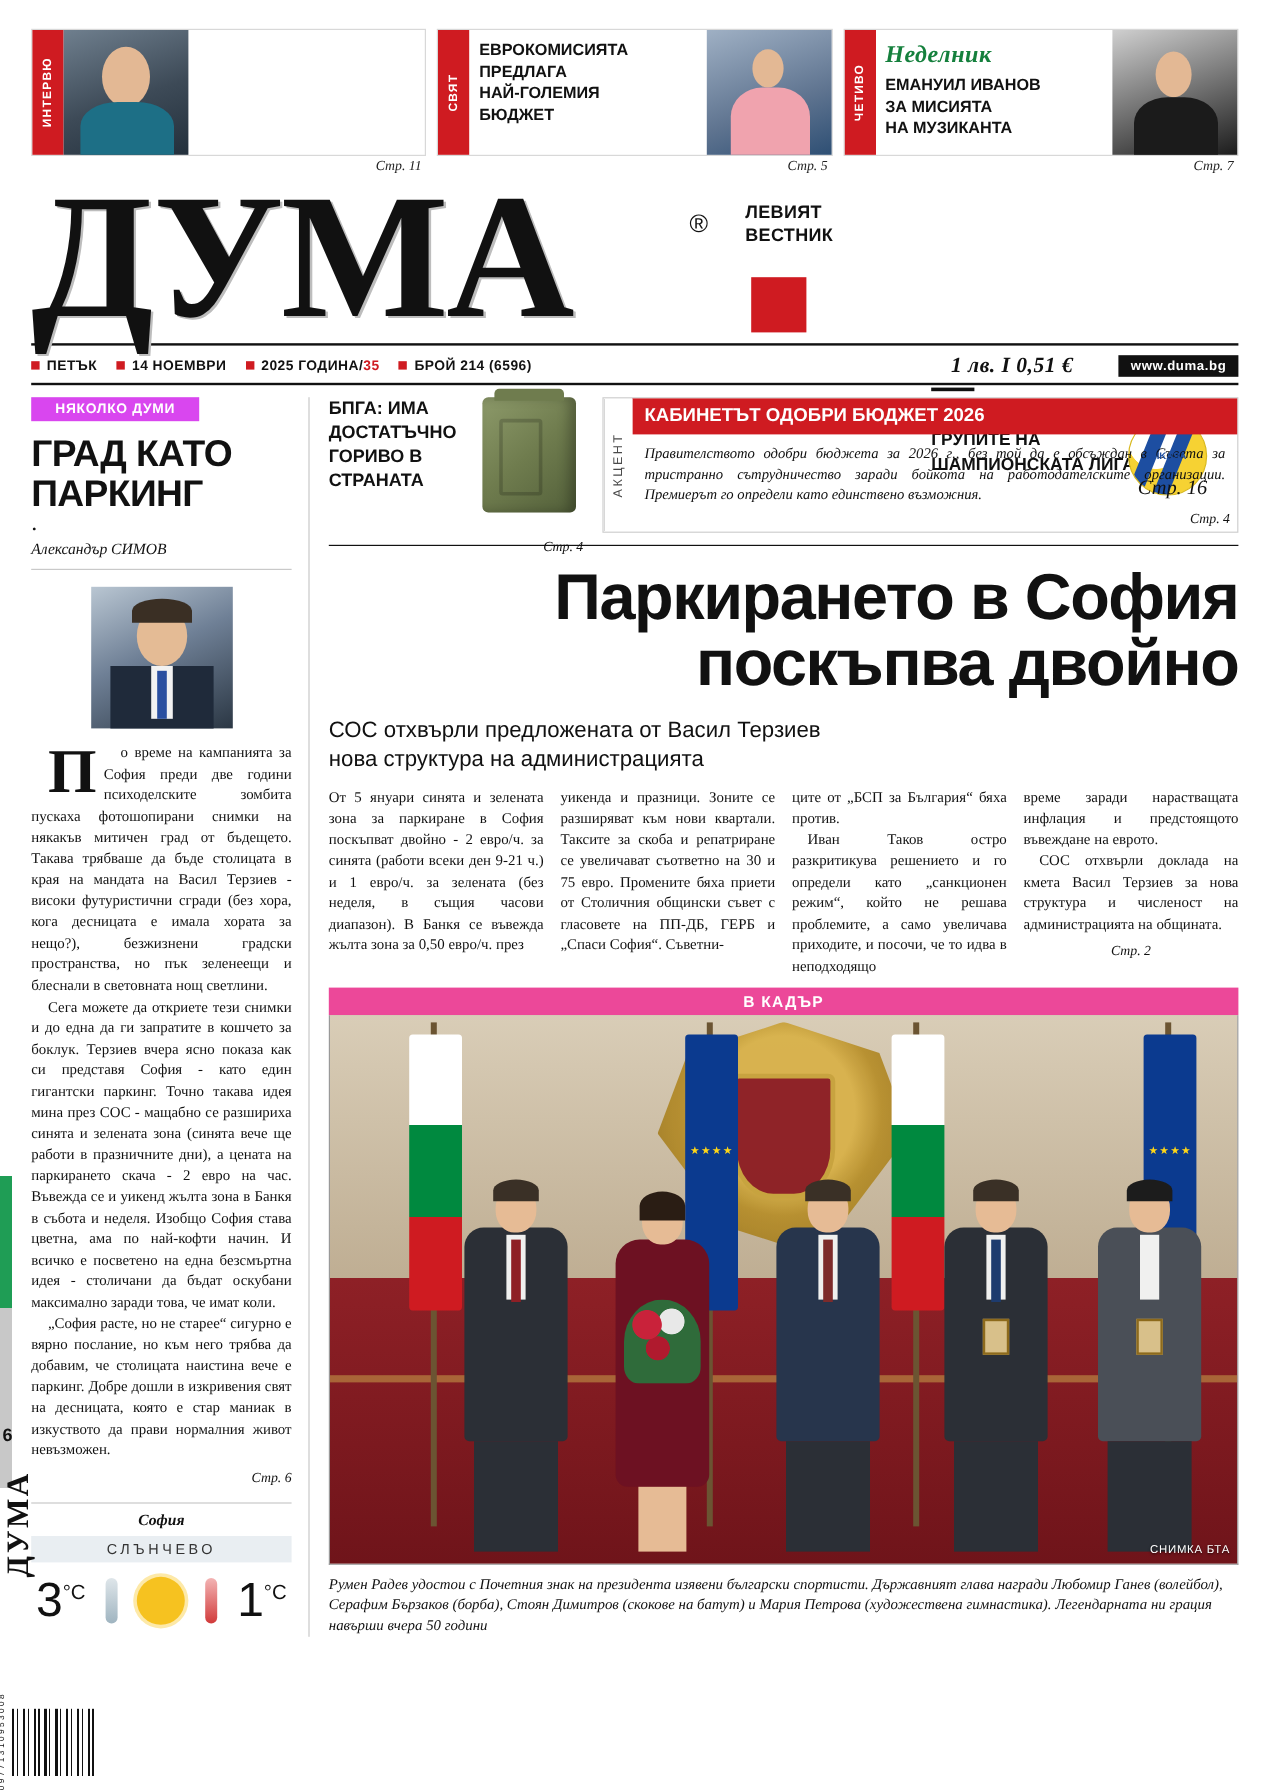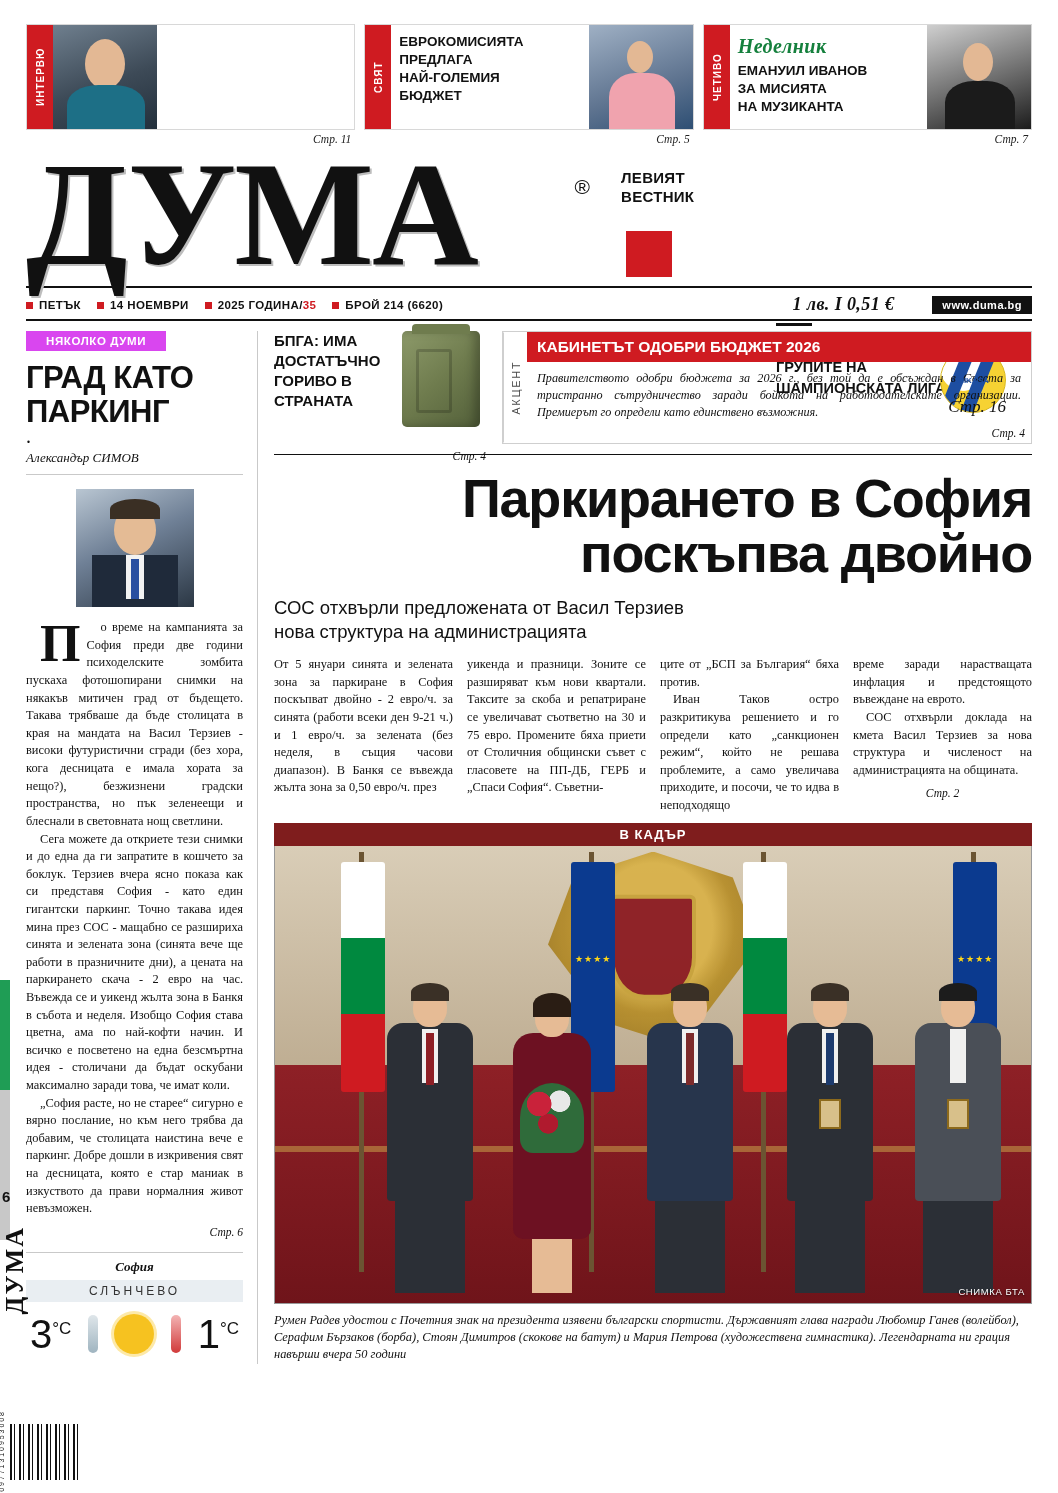--- a/index.html
+++ b/index.html
@@ -193,21 +193,21 @@
     margin-top:12px; display:flex; gap:14px;
     font-size:12.4px; line-height:1.42; text-align:justify; hyphens:auto;
   }
   .news-cols .c { flex:1; }
   .news-cols p { margin:0; text-indent:13px; }
   .news-cols p:first-child { text-indent:0; }
   .news-page { text-align:center; font-style:italic; font-size:11.5px; margin-top:6px; }
 
   
   .photo-head {
-    background:#7f1d1d; color:#fff; text-align:center;
+    background:#ec4899; color:#fff; text-align:center;
     font-family:"Liberation Sans",sans-serif; font-weight:bold; font-size:13px;
     padding:4px 0; letter-spacing:1px; margin-top:8px;
   }
   .photo {
     height:458px; position:relative; overflow:hidden;
     background:linear-gradient(#c7b9a4 0%, #b8a68d 48%, #8d1f24 48%, #7d171c 100%);
     border:1px solid #999; border-top:none;
   }
   .wall { position:absolute; inset:0 0 52% 0; background:linear-gradient(180deg,#d9cdb7,#bfae93); }
   .emblem {
@@ -346,21 +346,21 @@
       </div>
       <div class="sport-page">Стр. 16</div>
     </div>
   </div>
 
   <div class="inforule"></div>
   <div class="infobar">
     <span><span class="sq"></span><span>ПЕТЪК</span></span>
     <span><span class="sq"></span><span>14 НОЕМВРИ</span></span>
     <span><span class="sq"></span><span>2025 ГОДИНА/</span><span class="slash">35</span></span>
-    <span><span class="sq"></span><span>БРОЙ 214 (6620)</span></span>
+    <span><span class="sq"></span><span>БРОЙ 214 (6596)</span></span>
     <span class="price">1 лв. I 0,51 €</span>
     <span class="site">www.duma.bg</span>
   </div>
   <div class="inforule2"></div>
 
   <div class="content">
 
     <div class="col-left">
       <div class="kicker">НЯКОЛКО ДУМИ</div>
       <div class="op-title">

